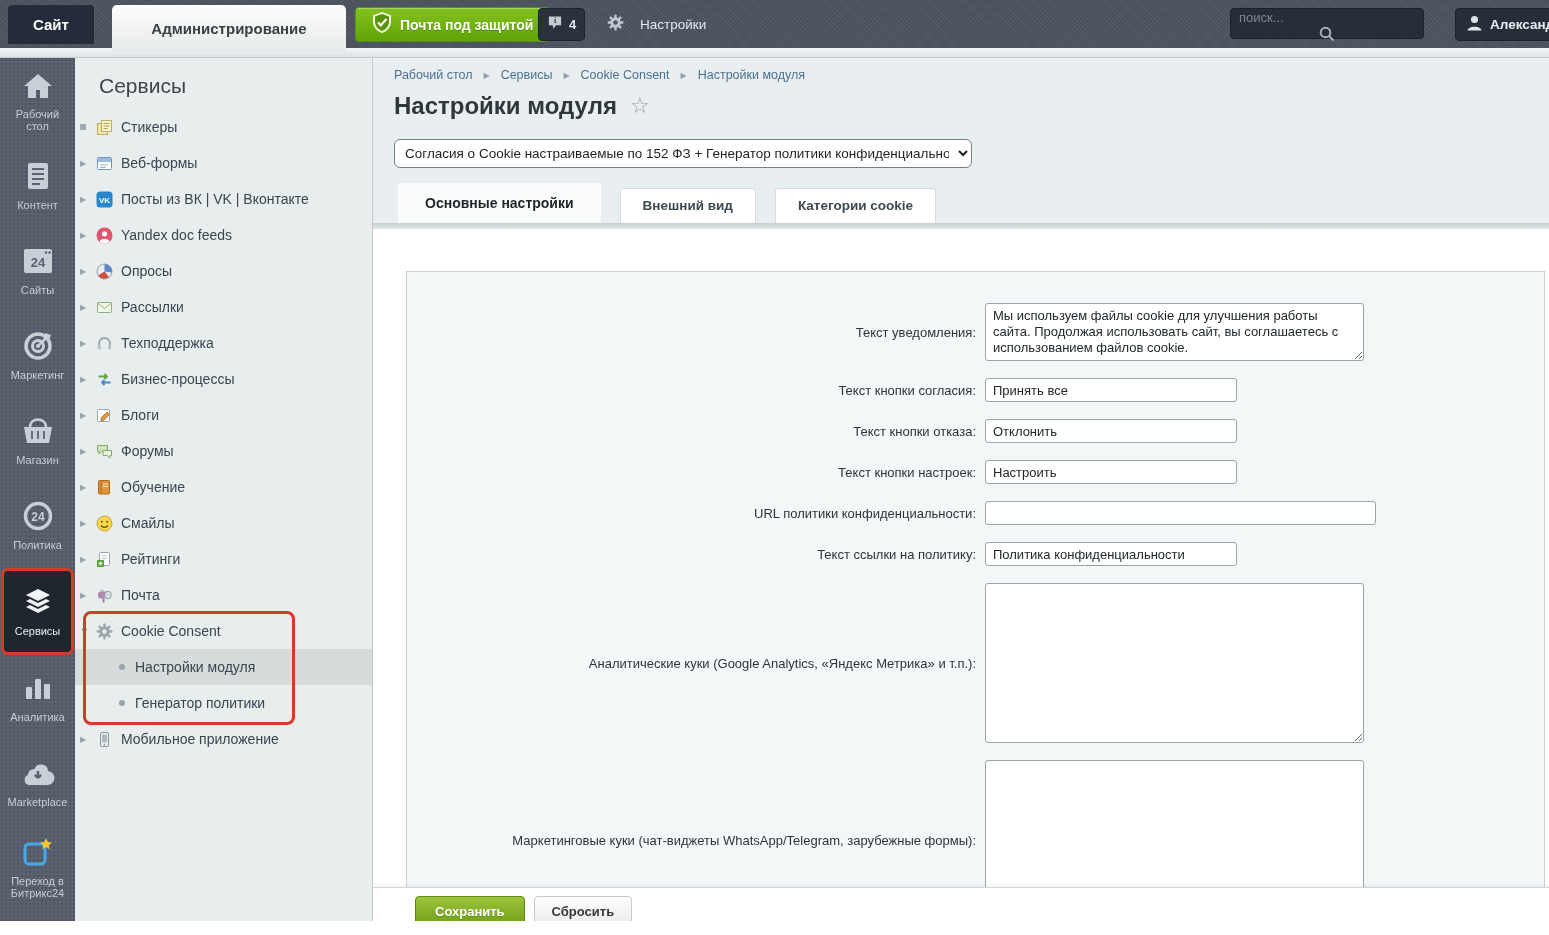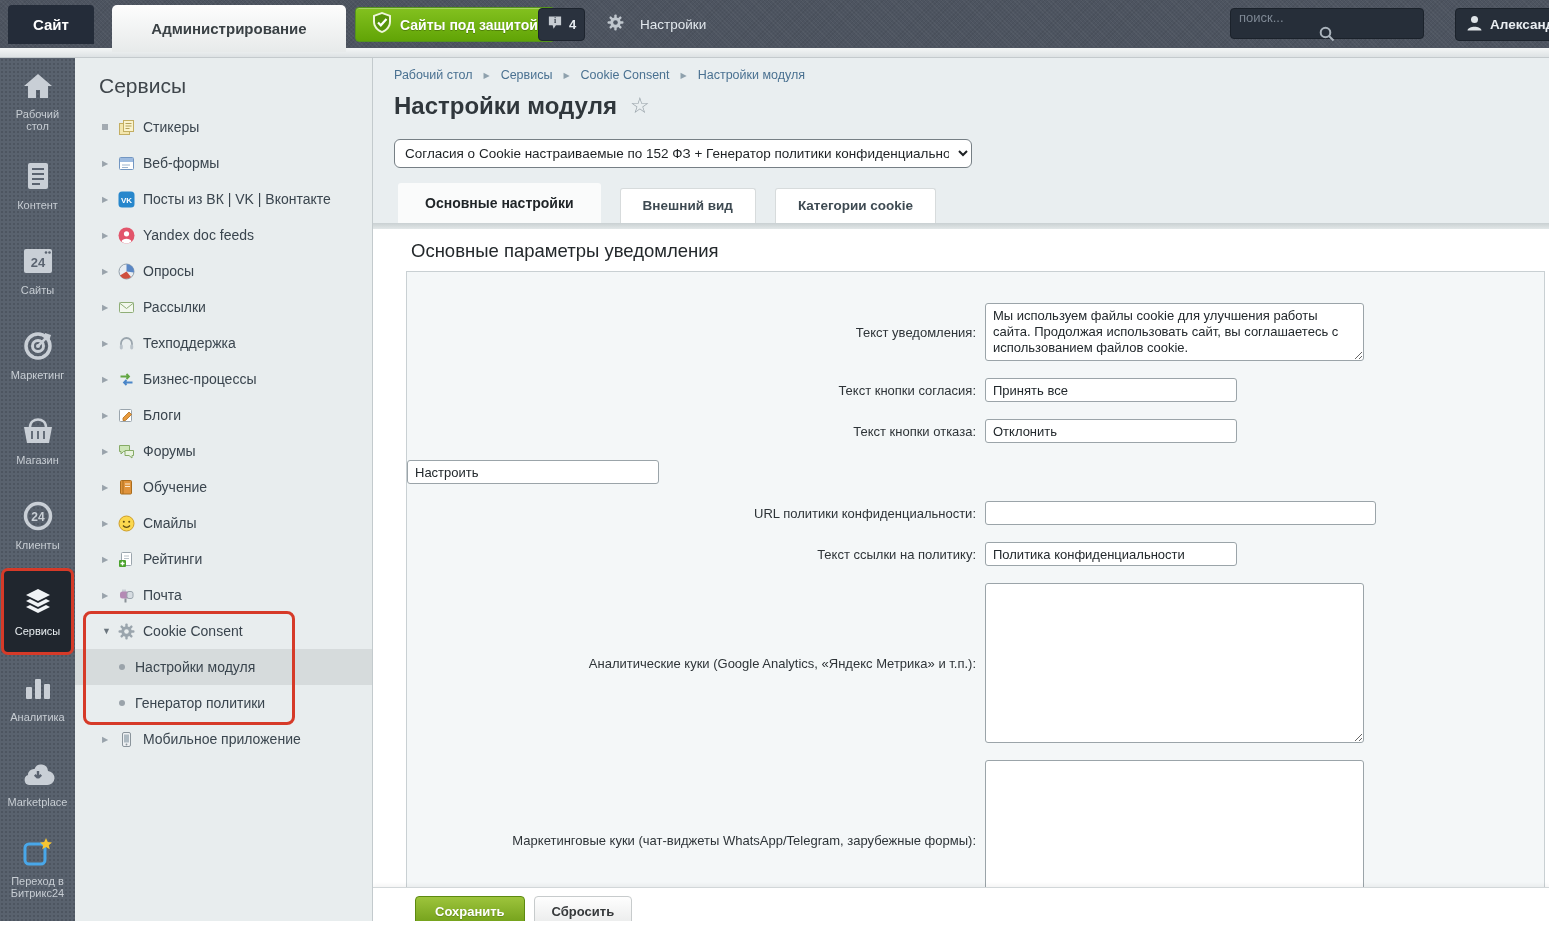--- a/index.html
+++ b/index.html
@@ -41,21 +41,21 @@
     background-image:radial-gradient(rgba(0,0,0,.13) 1px,transparent 1px);background-size:4px 4px;}
   .rail-item{height:85px;display:flex;flex-direction:column;align-items:center;justify-content:center;gap:7px;
     color:#c7cdd3;font-size:11px;text-align:center;cursor:pointer;box-sizing:border-box;}
   .rail-item .lbl{line-height:12px;width:66px;}
   .rail-item.active{background:#20262e;border:3px solid #d63a28;border-radius:7px;margin:0 1px;height:87px;color:#e8edf0;}
   .rail-ic{height:32px;display:flex;align-items:center;justify-content:center;}
 
   
   .sidebar{width:297px;background:#e8edee;border-right:1px solid #c3cacd;flex:none;position:relative;}
   .side-heading{margin:16px 0 11px 24px;font-size:21px;color:#3f464b;}
-  .side-item{height:36px;display:flex;align-items:center;padding-left:27px;font-size:14px;color:#3a454e;cursor:pointer;}
+  .side-item{height:36px;display:flex;align-items:center;padding-left:5px;font-size:14px;color:#3a454e;cursor:pointer;}
   .side-item.selected{background:#d6dbdc;}
   .side-item .marker{width:16px;flex:none;font-size:8px;color:#99a3ab;display:flex;align-items:center;}
   .side-item .marker.arrow-down{color:#6a757d;font-size:9px;}
   .side-item .marker .sq{width:6px;height:6px;background:#a3abb2;display:inline-block;}
   .side-item.child{padding-left:44px;}
   .side-item.child .marker .sq{border-radius:50%;background:#9aa3aa;}
   .side-ic{width:17px;height:17px;margin-right:8px;flex:none;display:flex;align-items:center;justify-content:center;}
   .annot-box{position:absolute;left:8px;top:553px;width:206px;height:108px;border:3px solid #d63a28;border-radius:8px;
     pointer-events:none;z-index:3;}
 
@@ -105,21 +105,21 @@
   <div class="topwrap">
     <div class="topbar">
       <div class="tab-site">Сайт</div>
       <div class="tab-admin">Администрирование</div>
       <div class="btn-protect">
         <span><svg width="20" height="22" viewBox="0 0 20 22">
               <path d="M10 0l9 3.2v6.3c0 5.6-3.8 9.6-9 11.5-5.2-1.9-9-5.9-9-11.5V3.2z" fill="#eef6da"></path>
               <path d="M10 2l7 2.5v5c0 4.5-3 7.8-7 9.4-4-1.6-7-4.9-7-9.4v-5z" fill="#57940a"></path>
               <path d="M6 10.5l2.8 2.8L14.5 7" stroke="#fff" stroke-width="2.2" fill="none"></path>
             </svg></span>
-        <span>Сайты под защитой</span>
+        <span>Почта под защитой</span>
       </div>
       <div class="badge-notif">
         <span><svg width="16" height="16" viewBox="0 0 17 17">
               <path d="M2 1.5h13v9.5H9.5L7 14.5 6 11H2z" fill="#c6ccd2"></path>
               <text x="8.5" y="9" text-anchor="middle" font-size="8.5" font-weight="bold" fill="#39414b" font-family="Liberation Serif,serif">i</text>
             </svg></span>
         <span>4</span>
       </div>
       <div class="top-settings">
         <span><svg width="17" height="17" viewBox="0 0 17 17">
@@ -211,21 +211,21 @@
           </span>
           <span class="lbl">Магазин</span>
         </div>
         <div class="rail-item">
           <span class="rail-ic">
             <svg width="30" height="30" viewBox="0 0 30 30">
               <circle cx="15" cy="15" r="12.5" fill="none" stroke="#c9cfd6" stroke-width="3.5"></circle>
               <text x="15" y="20" font-size="12" font-weight="bold" fill="#c9cfd6" text-anchor="middle" font-family="Liberation Sans,sans-serif">24</text>
             </svg>
           </span>
-          <span class="lbl">Клиенты</span>
+          <span class="lbl">Политика</span>
         </div>
         <div class="rail-item active">
           <span class="rail-ic">
             <svg width="32" height="28" viewBox="0 0 32 28" fill="#f0f3f6">
               <path d="M16 1l12 6-12 6L4 7z"></path>
               <path d="M4 13l4-2 8 4 8-4 4 2-12 6z"></path>
               <path d="M4 19l4-2 8 4 8-4 4 2-12 6z"></path>
             </svg>
           </span>
           <span class="lbl">Сервисы</span>
@@ -479,35 +479,35 @@
       <select class="preset">
         <option>Согласия о Cookie настраиваемые по 152 ФЗ + Генератор политики конфиденциальности</option>
       </select>
       <div class="tabbar">
           <div class="tab active">Основные настройки</div>
           <div class="tab">Внешний вид</div>
           <div class="tab">Категории cookie</div>
         </div>
       <div class="divider"></div>
       <div class="white">
-        <div class="section-heading">Основные параметры уведомления</div>
         <div class="panel">
             <div class="form-row">
               <div class="form-label">Текст уведомления:</div>
               <textarea class="ctl c-notice" style="">Мы используем файлы cookie для улучшения работы сайта. Продолжая использовать сайт, вы соглашаетесь с использованием файлов cookie.</textarea>
             </div>
             <div class="form-row">
               <div class="form-label">Текст кнопки согласия:</div>
               <input class="ctl c-short" type="text" value="Принять все" style="">
             </div>
             <div class="form-row">
               <div class="form-label">Текст кнопки отказа:</div>
               <input class="ctl c-short" type="text" value="Отклонить" style="">
             </div>
             <div class="form-row">
+              <div class="form-label">Текст кнопки настроек:</div>
               <input class="ctl c-short" type="text" value="Настроить" style="">
             </div>
             <div class="form-row">
               <div class="form-label">URL политики конфиденциальности:</div>
               <input class="ctl c-url" type="text" style="">
             </div>
             <div class="form-row">
               <div class="form-label">Текст ссылки на политику:</div>
               <input class="ctl c-short" type="text" value="Политика конфиденциальности" style="">
             </div>

